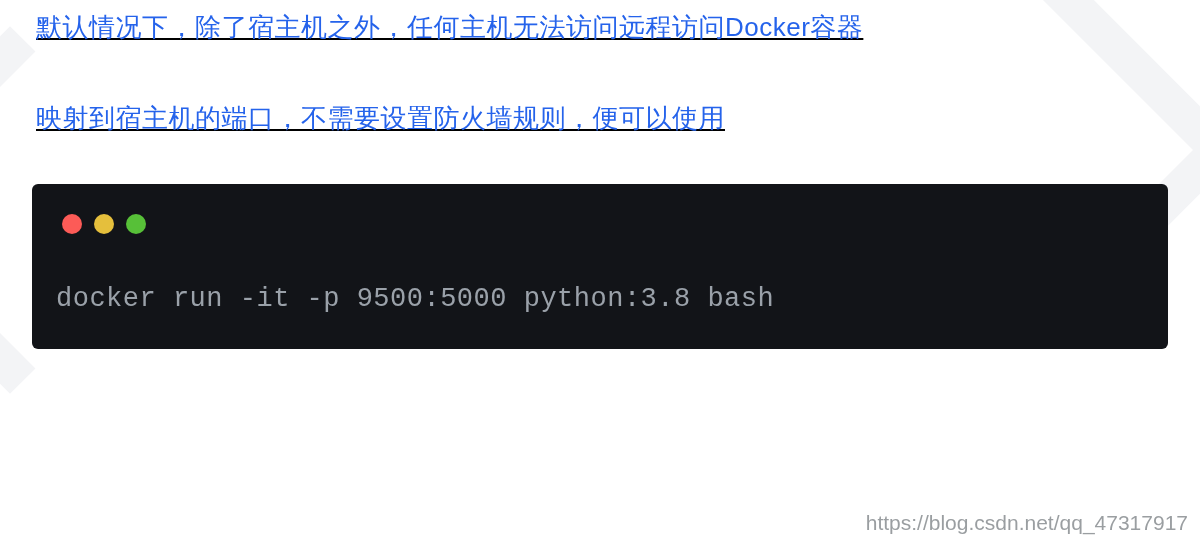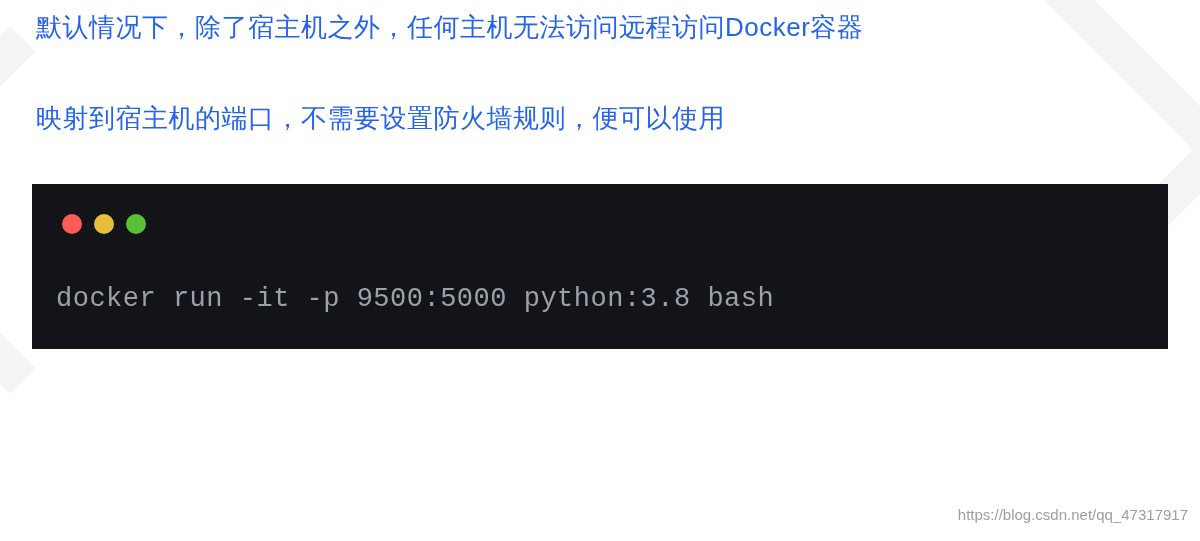--- a/index.html
+++ b/index.html
@@ -36,35 +36,36 @@
     }
     .chevron.c2 {
       right: 10px;
       top: 20px;
       transform: rotate(45deg);
     }
     .content {
       position: relative;
       z-index: 1;
       padding: 10px 36px 0 36px;
+      text-decoration: underline;
     }
     .para {
       color: #2563eb;
       font-size: 26px;
       line-height: 1.35;
       font-weight: 500;
       margin-bottom: 56px;
       letter-spacing: 0.5px;
     }
     .para:last-of-type {
       margin-bottom: 48px;
     }
     .terminal {
       background: #121418;
-      border-radius: 0;
+      border-radius: 6px;
       margin: 0 32px;
       padding: 22px 24px 28px 24px;
       position: relative;
       z-index: 1;
     }
     .traffic-lights {
       display: flex;
       gap: 12px;
       margin: 8px 0 44px 6px;
     }
@@ -80,23 +81,23 @@
       font-family: "SFMono-Regular", Menlo, Monaco, Consolas, "Courier New", monospace;
       color: #9aa1a9;
       font-size: 27px;
       line-height: 1.6;
       white-space: pre;
       letter-spacing: 0.5px;
     }
     .watermark {
       position: absolute;
       right: 12px;
-      bottom: 18px;
+      bottom: 6px;
       color: rgba(120, 125, 130, 0.75);
-      font-size: 15px;
+      font-size: 21px;
       font-family: Arial, sans-serif;
       z-index: 2;
     }
   </style>
 </head>
 <body>
 
 <div class="bg-shapes">
   <div class="chevron c1"></div>
   <div class="chevron c2"></div>

